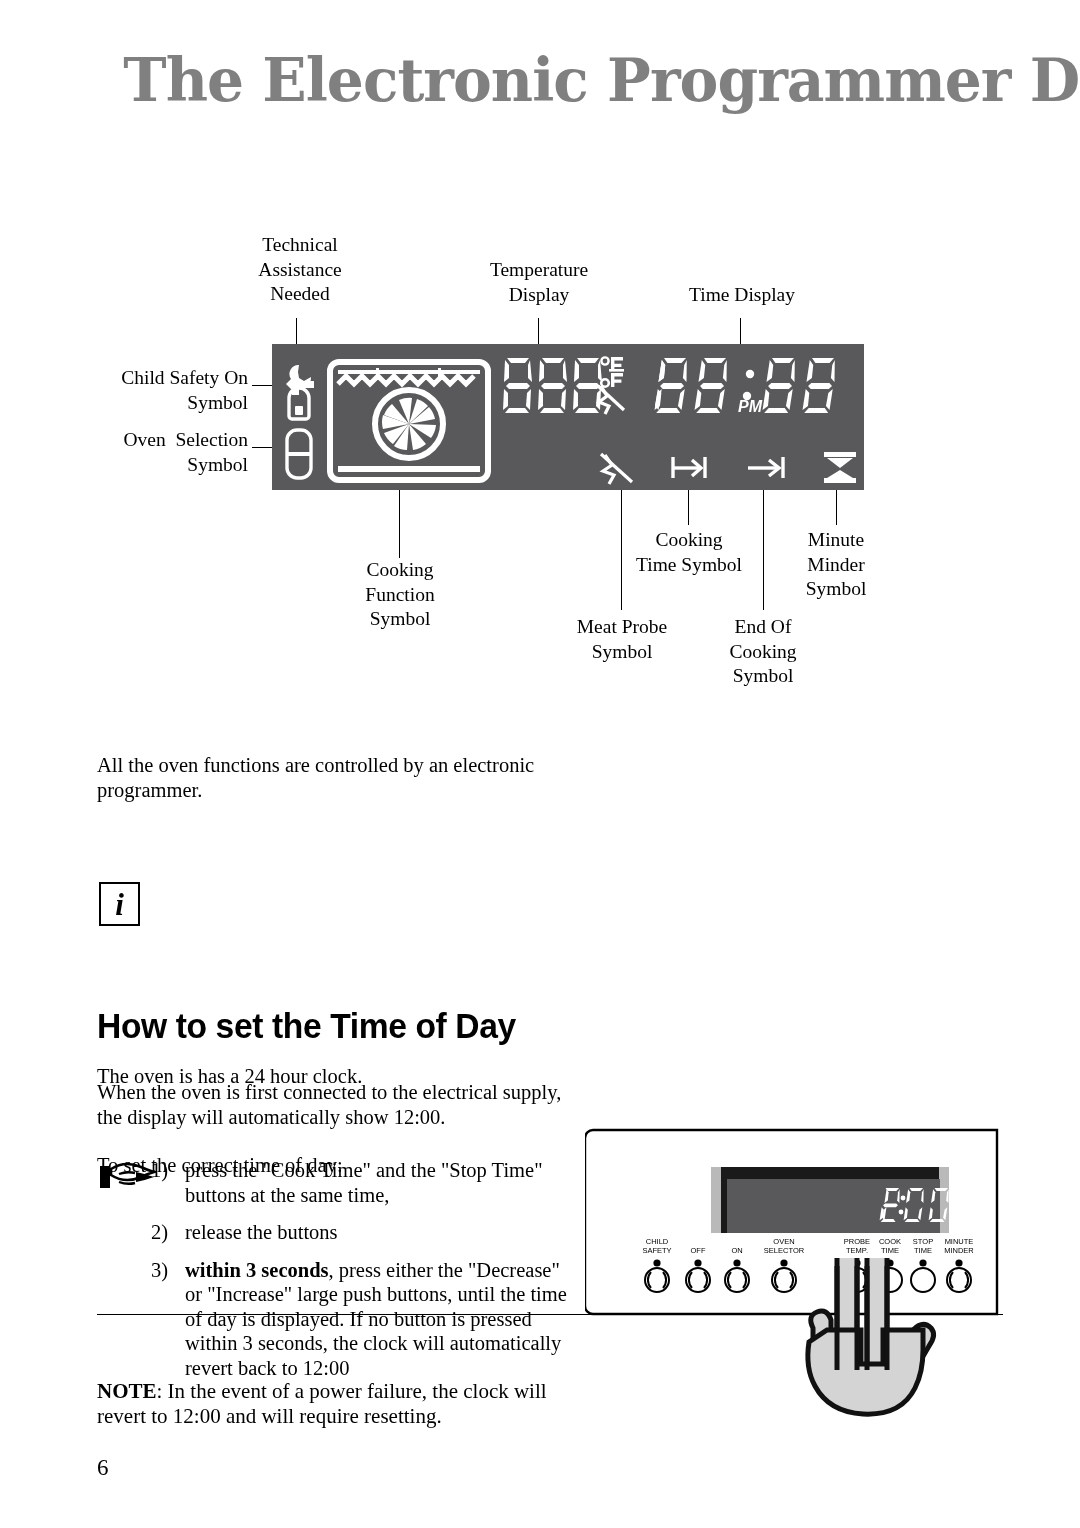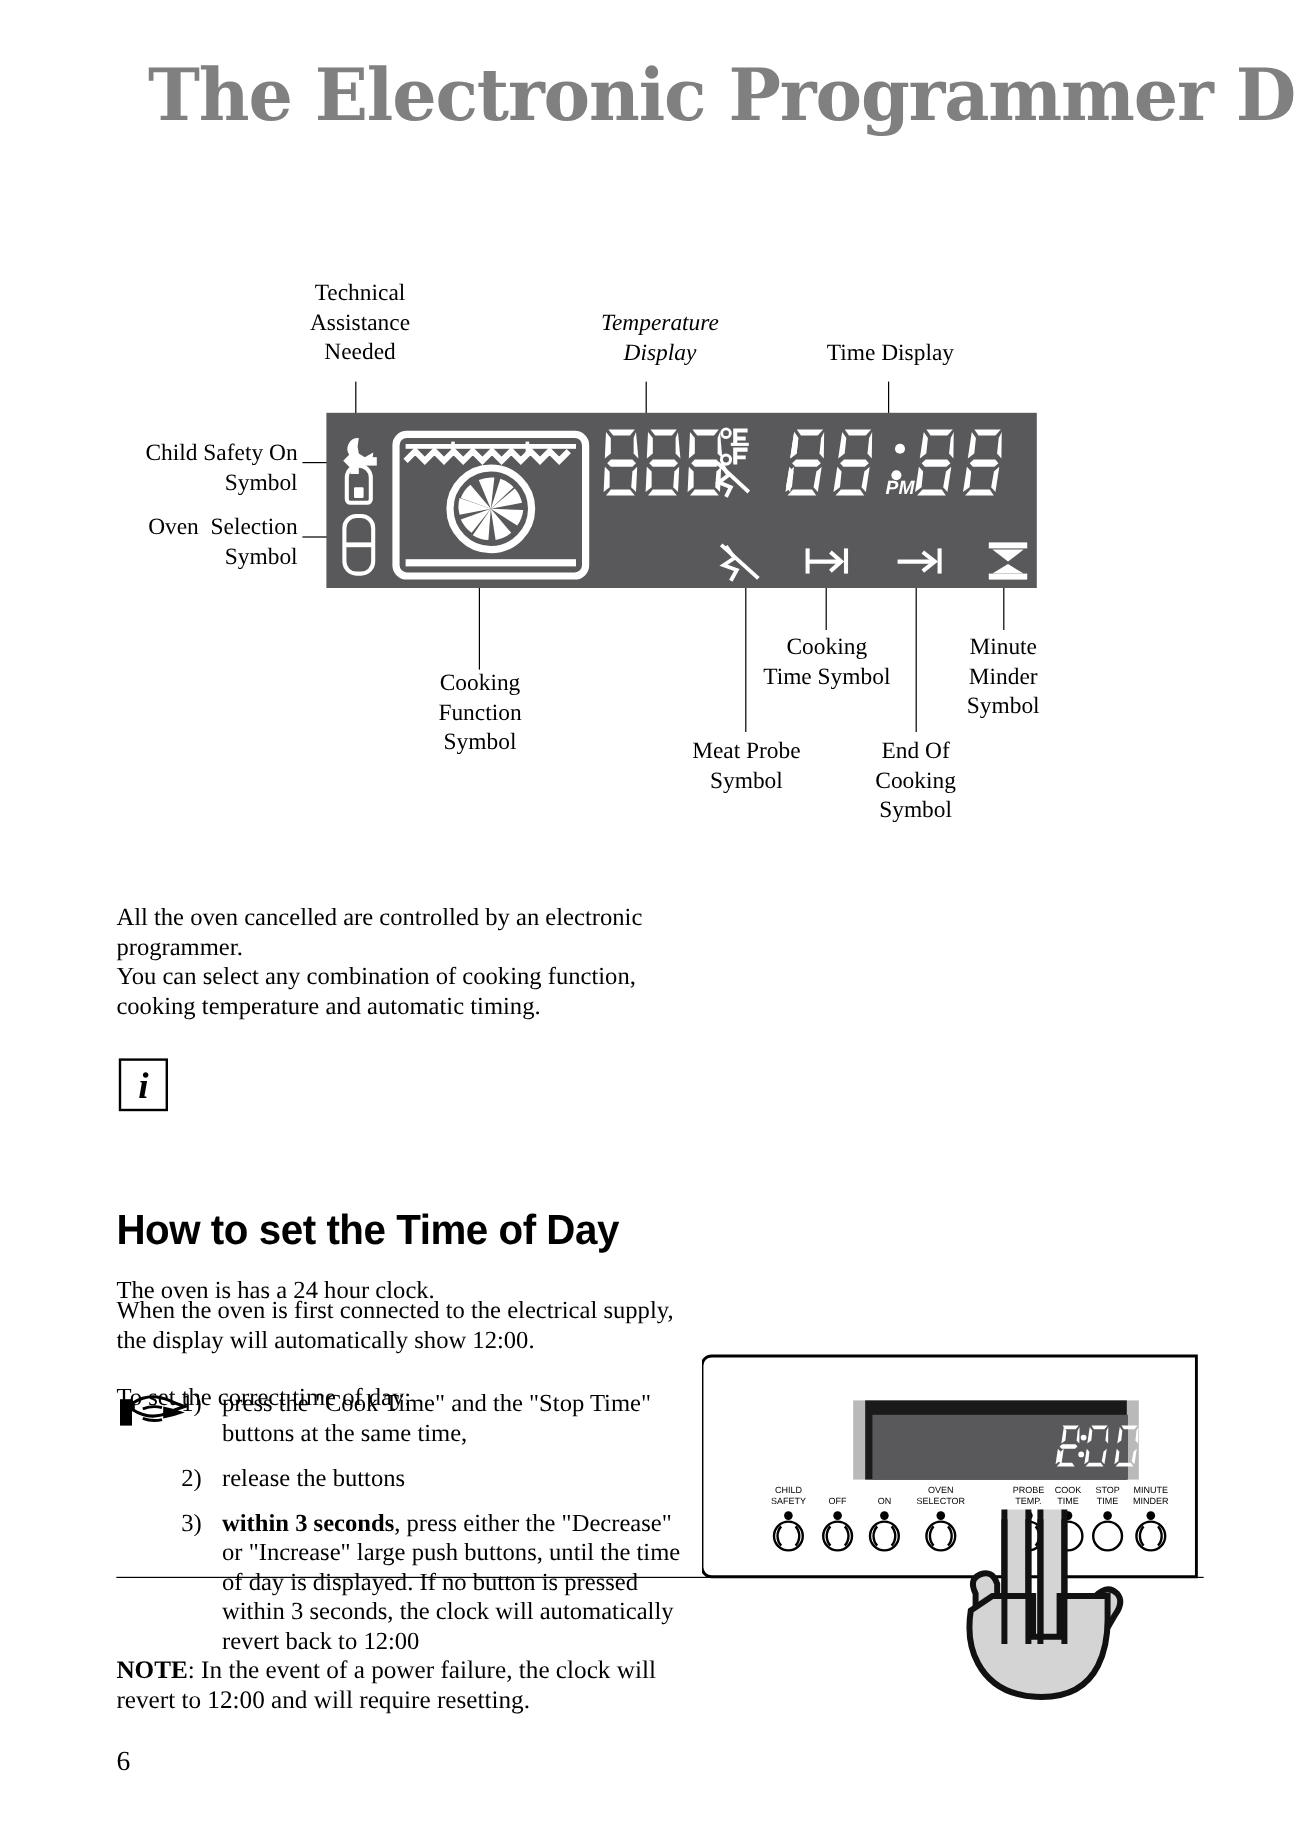--- a/index.html
+++ b/index.html
@@ -94,21 +94,21 @@
 
   <div class="diagram">
 
     <div class="lbl c" style="left:230px;top:33px;width:140px;">
       <div title="Technical
 Assistance
 Needed">Technical<br>Assistance<br>Needed</div>
     </div>
     <div class="vline" style="left:296px;top:118px;height:36px;"></div>
 
-    <div class="lbl c" style="left:479px;top:58px;width:142px;font-style:italic;">
+    <div class="lbl c" style="left:468px;top:58px;width:142px;">
       <div>Temperature<br>Display</div>
     </div>
     <div class="vline" style="left:538px;top:118px;height:36px;"></div>
 
     <div class="lbl c" style="left:666px;top:83px;width:152px;">
       <div>Time Display</div>
     </div>
     <div class="vline" style="left:740px;top:118px;height:36px;"></div>
 
     <div class="lbl r" style="left:38px;top:166px;width:210px;">
@@ -313,24 +313,21 @@
 
     <g fill="#ffffff">
       <rect x="824" y="452" width="32" height="5"></rect>
       <rect x="824" y="478" width="32" height="5"></rect>
       <path d="M827 458 h26 l-13 10 z"></path>
       <path d="M840 470 l13 8 h-26 z"></path>
     </g>
   </svg>
 
   <div class="body" style="top:753px;">
-    <p class="para">All the oven cancelled are controlled by an electronic programmer.</p>
-  </div>
-  <div class="body" style="top:802px;">
-    <p class="para">You can select any combination of cooking function, cooking temperature and automatic timing.</p>
+    <p class="para">All the oven functions are controlled by an electronic programmer.</p>
   </div>
 
   <div class="infobox">
     <span>i</span>
   </div>
 
   <div class="h2">How to set the Time of Day</div>
 
   <div class="body" style="top:1064px;">
     <p class="para">The oven is has a 24 hour clock.</p>

